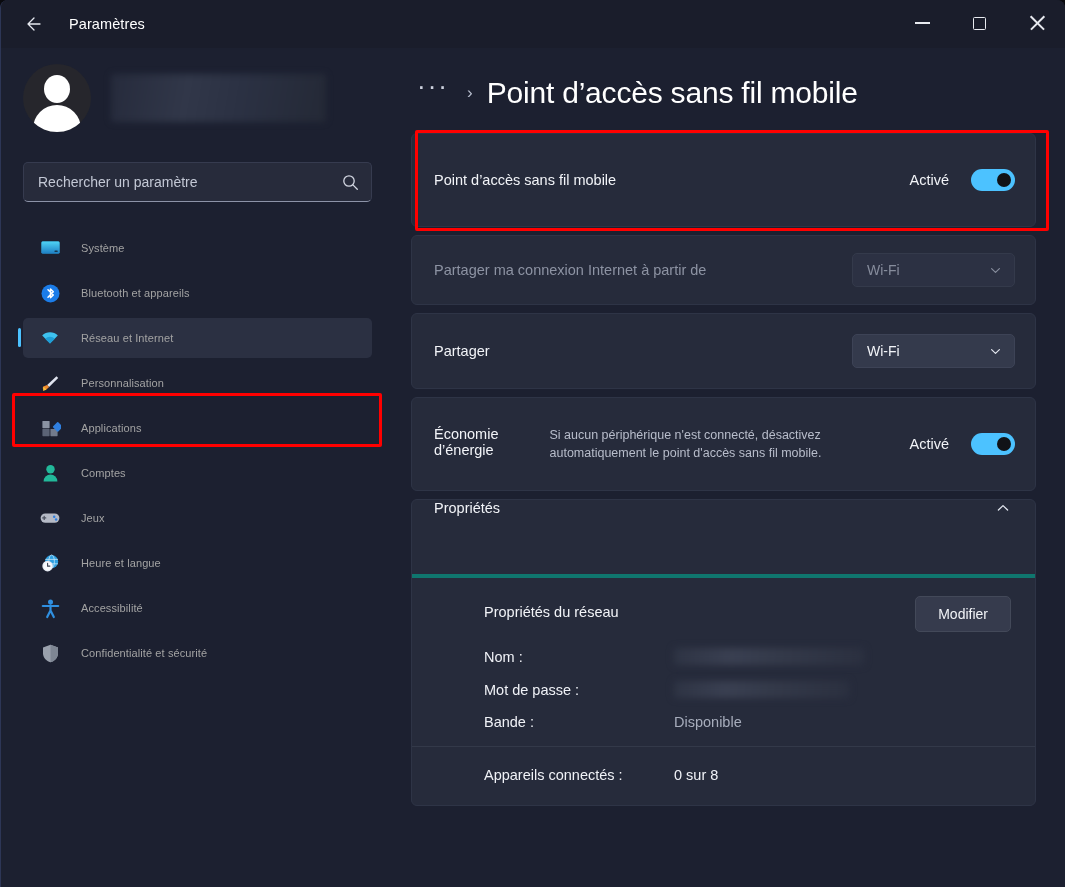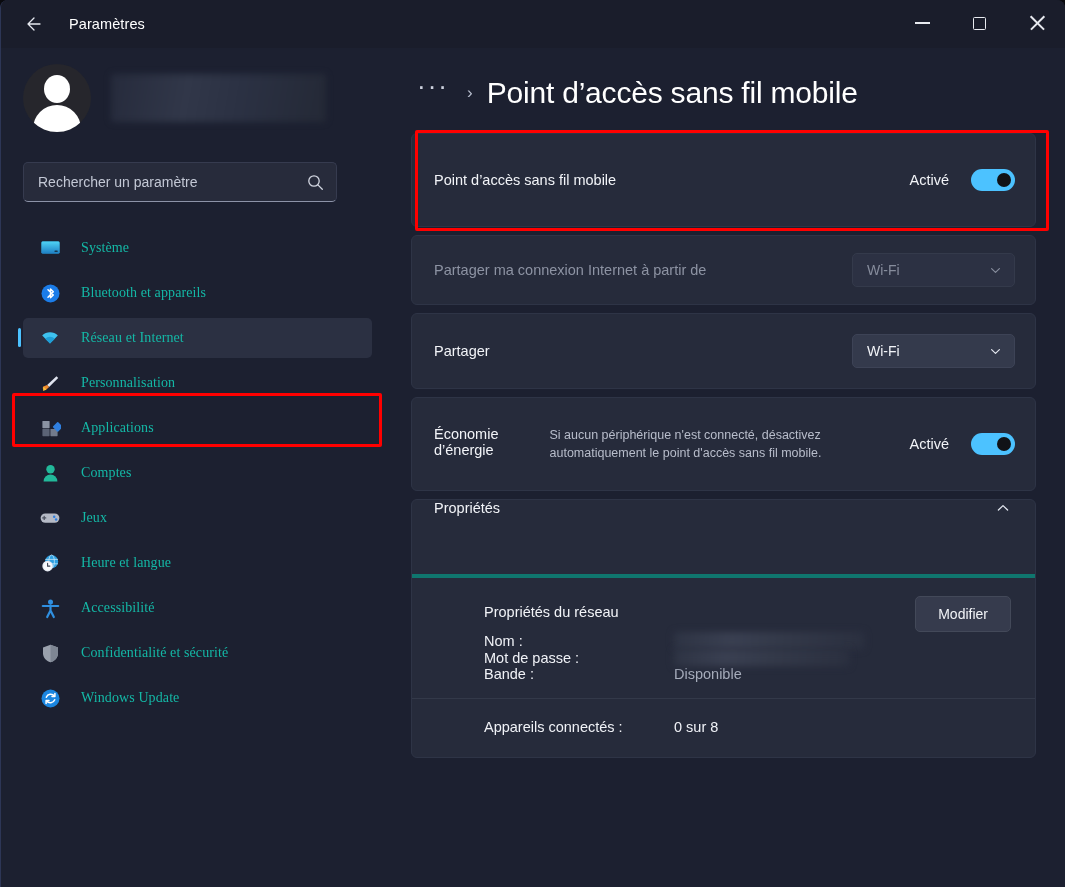--- a/index.html
+++ b/index.html
@@ -83,21 +83,21 @@
     background: #fff;
   }
   .name-redact {
     margin-left: 20px;
     width: 215px; height: 48px; border-radius: 3px;
     background: linear-gradient(100deg,#262b3c 0%,#313749 35%,#2b3143 60%,#242936 100%);
     filter: blur(3px);
   }
   .search-wrap {
     margin: 30px 0 0 22px;
-    width: 314px; height: 40px;
+    width: 349px; height: 40px;
     background: #272b3b;
     border: 1px solid #363b4f;
     border-bottom: 1.5px solid #8d93a8;
     border-radius: 5px;
     display: flex; align-items: center;
     padding: 0 12px 0 14px;
     cursor: text;
   }
   .search-wrap input {
     flex: 1; background: transparent; border: none; outline: none;
@@ -117,21 +117,21 @@
   .navitem.active { background: #2b3042; }
   .navitem.active::before {
     content: ''; position: absolute; left: -5px; top: 10px;
     width: 3px; height: 19px; border-radius: 2px; background: #4cc2ff;
   }
   .navicon {
     width: 22px; height: 22px; flex-shrink: 0;
     display: flex; align-items: center; justify-content: center;
     margin-right: 20px;
   }
-  .navlabel { font-size: 14px; color: #14b8a6; letter-spacing: .1px; font-family: Liberation Serif, serif; }
+  .navlabel { font-size: 11px; color: #a3a3a3; letter-spacing: .1px; }
 
   
   .nav-annot {
     position: absolute; left: 11px; top: 345px;
     width: 370px; height: 54px;
     border: 3px solid #ff0000; border-radius: 2px;
     pointer-events: none; z-index: 5;
   }
 
   
@@ -210,21 +210,21 @@
   .props-block { padding: 18px 24px 16px 72px; }
   .props-top { display: flex; align-items: flex-start; }
   .props-top .label { font-size: 14.5px; color: #f2f4f8; padding-top: 8px; }
   .props-top .spacer { flex: 1; }
   .btn-modify {
     background: #363b4d; border: 1px solid #434959;
     border-radius: 5px; padding: 9px 22px;
     font-size: 14px; color: #f2f4f8; cursor: pointer;
     font-family: "Liberation Sans", sans-serif;
   }
-  .kv { display: flex; align-items: center; }
+  .kv { display: flex; align-items: center; margin-top: 16px; }
   .kv .k { font-size: 14.5px; color: #f0f2f7; width: 190px; }
   .kv .v { font-size: 14.5px; color: #a7adbc; }
   .kv .v.redact {
     width: 175px; height: 17px; border-radius: 2px;
     background: linear-gradient(95deg,#2e3444 0%,#3a4052 30%,#343a4a 55%,#2b3040 100%);
     filter: blur(3.5px);
   }
   .kv.first .v.redact { width: 190px; }
   .devices-row {
     border-top: 1px solid #333949;
@@ -400,32 +400,20 @@
         <div class="navitem">
           <span class="navicon">
             <svg width="21" height="21" viewBox="0 0 21 21">
               <path d="M10.5 1.8 L18 4.6 V10.2 C18 14.6 14.8 17.9 10.5 19.3 C6.2 17.9 3 14.6 3 10.2 V4.6 Z" fill="#9aa1ad"></path>
               <path d="M10.5 1.8 L18 4.6 V10.2 C18 14.6 14.8 17.9 10.5 19.3 Z" fill="#7e8693"></path>
             </svg>
           </span>
           <span class="navlabel">Confidentialité et sécurité</span>
         </div>
 
-        <div class="navitem">
-          <span class="navicon">
-            <svg width="21" height="21" viewBox="0 0 21 21">
-              <circle cx="10.5" cy="10.5" r="9" fill="#1b86e0"></circle>
-              <path d="M14.4 8.2 A4.6 4.6 0 0 0 6.3 9.2" stroke="#fff" stroke-width="1.5" fill="none" stroke-linecap="round"></path>
-              <path d="M6.6 12.8 A4.6 4.6 0 0 0 14.7 11.8" stroke="#fff" stroke-width="1.5" fill="none" stroke-linecap="round"></path>
-              <path d="M14.9 5.6 V8.5 H12" fill="none" stroke="#fff" stroke-width="1.5" stroke-linecap="round" stroke-linejoin="round"></path>
-              <path d="M6.1 15.4 V12.5 H9" fill="none" stroke="#fff" stroke-width="1.5" stroke-linecap="round" stroke-linejoin="round"></path>
-            </svg>
-          </span>
-          <span class="navlabel">Windows Update</span>
-        </div>
 
       </div>
 
       <div class="nav-annot"></div>
     </div>
 
     <div class="content">
 
       <div class="crumbs">
         <div class="dots">···</div>

